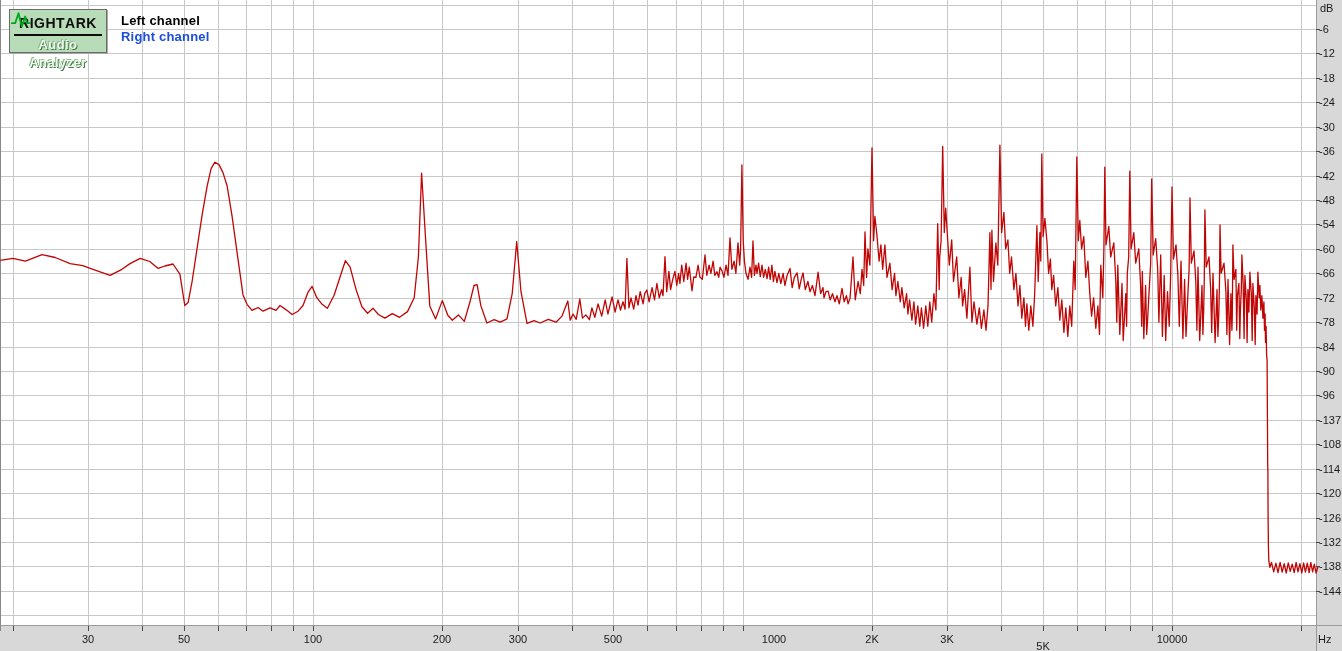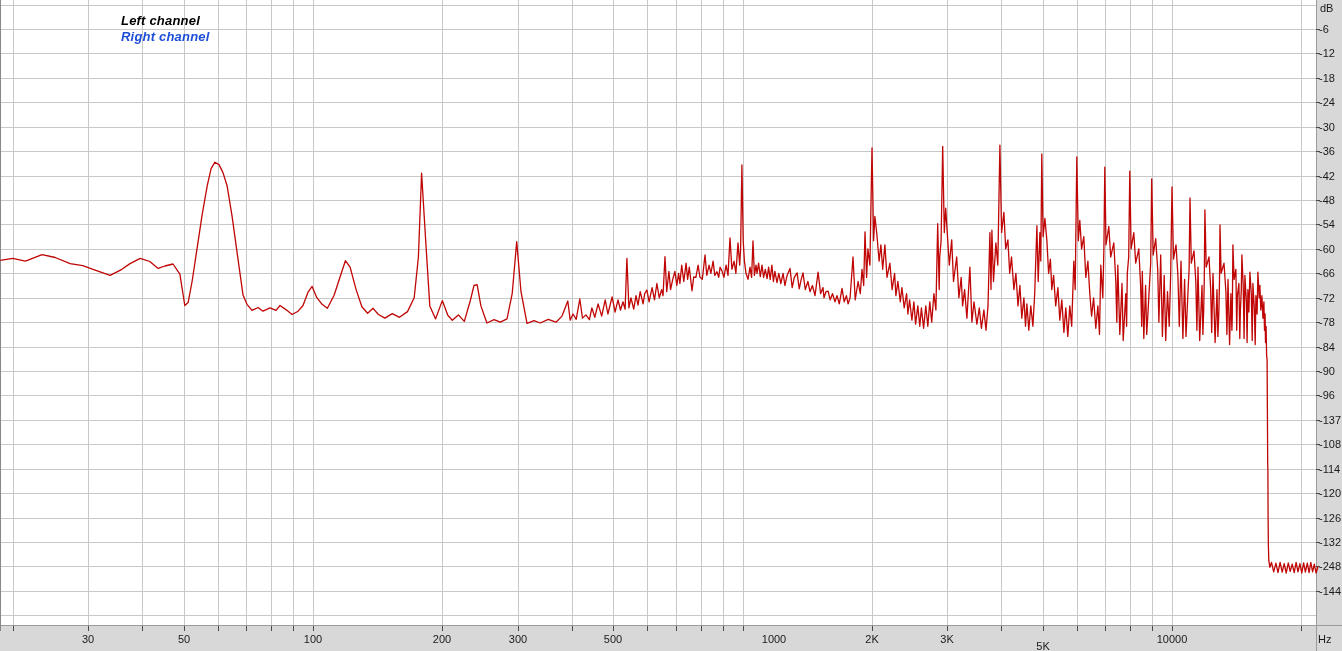--- a/index.html
+++ b/index.html
@@ -2,21 +2,21 @@
 <html><head>
 <meta charset="utf-8">
 <style>
   html,body{margin:0;padding:0;background:#fff;}
   .stage{position:relative;width:1342px;height:651px;overflow:hidden;
          font-family:"Liberation Sans","DejaVu Sans",sans-serif;background:#fff;}
   .stage svg{position:absolute;left:0;top:0;}
   .axis-label{position:absolute;font-size:11px;line-height:12px;color:#1a1a1a;white-space:nowrap;}
   .x-label{transform:translateX(-50%);}
   .corner-label{position:absolute;font-size:11px;line-height:12px;color:#1a1a1a;}
-  .legend{position:absolute;left:121px;top:13px;font-style:italic;}
+  .legend{position:absolute;left:121px;top:13px;}
   .legend-item{font-size:13px;font-weight:bold;line-height:16px;letter-spacing:0.2px;}
   .logo{position:absolute;left:9px;top:9px;width:98px;height:44px;box-sizing:border-box;
         background:#b7dcb7;border:1px solid #6b6b6b;box-shadow:1px 1px 0 #a9a9a9;
         text-align:center;}
   .logo-line1{display:flex;align-items:center;justify-content:center;height:22px;
         margin:2px 4px 0 4px;border-bottom:2px solid #0d0d0d;}
   .logo-word{font-size:14px;font-weight:bold;color:#0d0d0d;letter-spacing:0.5px;line-height:14px;}
   .logo-wave{width:20px;height:18px;margin:0 1px;}
   .logo-line2{font-size:13px;font-weight:bold;line-height:18px;color:#eef8ee;letter-spacing:0.4px;
         text-shadow:1px 1px 0 #467c46,-1px -1px 0 #8fbe8f;}
@@ -174,26 +174,36 @@
       <div class="axis-label " style="left: 1319px; top: 316px;">-78</div>
       <div class="axis-label " style="left: 1319px; top: 341px;">-84</div>
       <div class="axis-label " style="left: 1319px; top: 365px;">-90</div>
       <div class="axis-label " style="left: 1319px; top: 389px;">-96</div>
       <div class="axis-label " style="left: 1319px; top: 414px;">-137</div>
       <div class="axis-label " style="left: 1319px; top: 438px;">-108</div>
       <div class="axis-label " style="left: 1319px; top: 463px;">-114</div>
       <div class="axis-label " style="left: 1319px; top: 487px;">-120</div>
       <div class="axis-label " style="left: 1319px; top: 512px;">-126</div>
       <div class="axis-label " style="left: 1319px; top: 536px;">-132</div>
-      <div class="axis-label " style="left: 1319px; top: 560px;">-248</div>
+      <div class="axis-label " style="left: 1319px; top: 560px;">-138</div>
       <div class="axis-label " style="left: 1319px; top: 585px;">-144</div>
     </div>
 
   <div class="corner-label" style="left:1320px;top:2px;">dB</div>
   <div class="corner-label" style="left:1318px;top:633px;">Hz</div>
 
+  <div class="logo" style="background: rgb(183, 220, 183);">
+    <div class="logo-line1">
+      <span class="logo-word">RIGHT</span>
+      <svg class="logo-wave" viewBox="0 0 24 20">
+        <polyline id="logo-wave-line" points="1,15 5,15 9,3 13,19 17,7 19,15 23,15" fill="none" stroke="#00a81e" stroke-width="2.2" stroke-linejoin="round" stroke-linecap="round"></polyline>
+      </svg>
+      <span class="logo-word">ARK</span>
+    </div>
+    <div class="logo-line2">Audio Analyzer</div>
+  </div>
 
   <div class="legend">
     <div class="legend-item" style="color: rgb(0, 0, 0);">Left channel</div>
     <div class="legend-item" style="color: #1d4ed8;">Right channel</div>
   </div>
 
 </div>
 
 </body></html>

